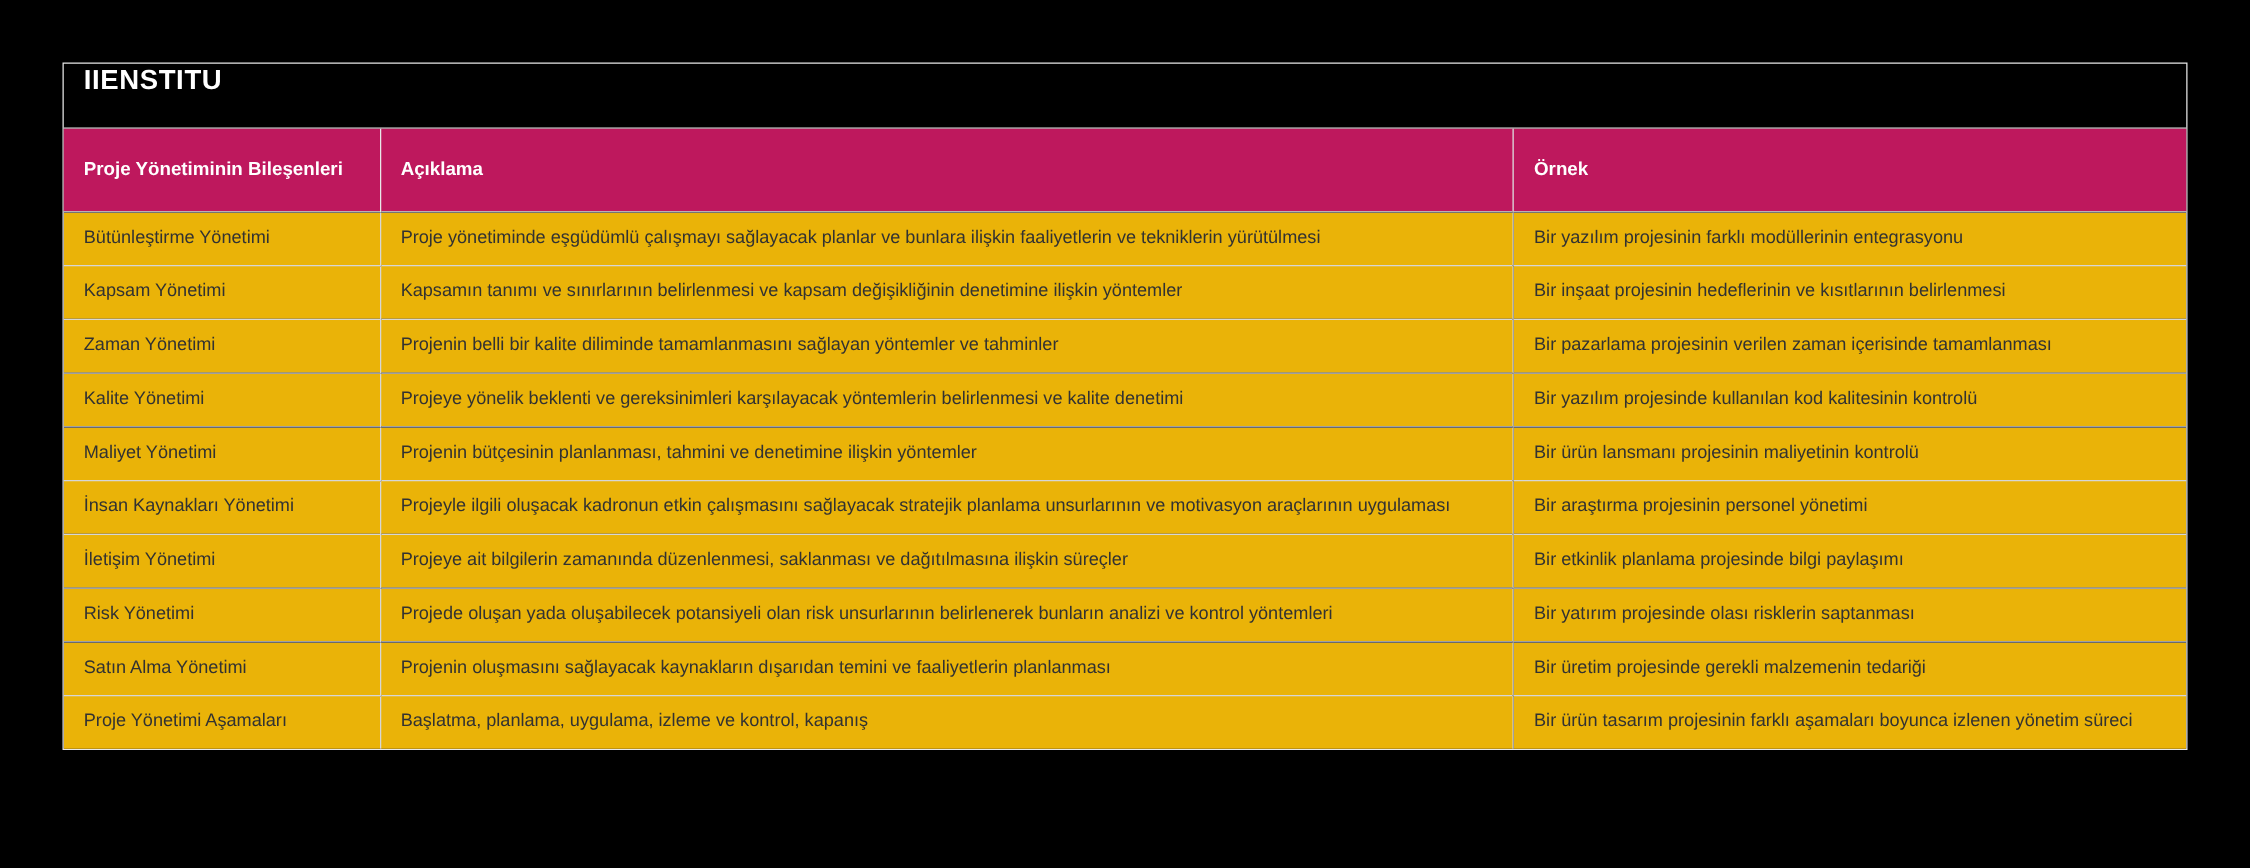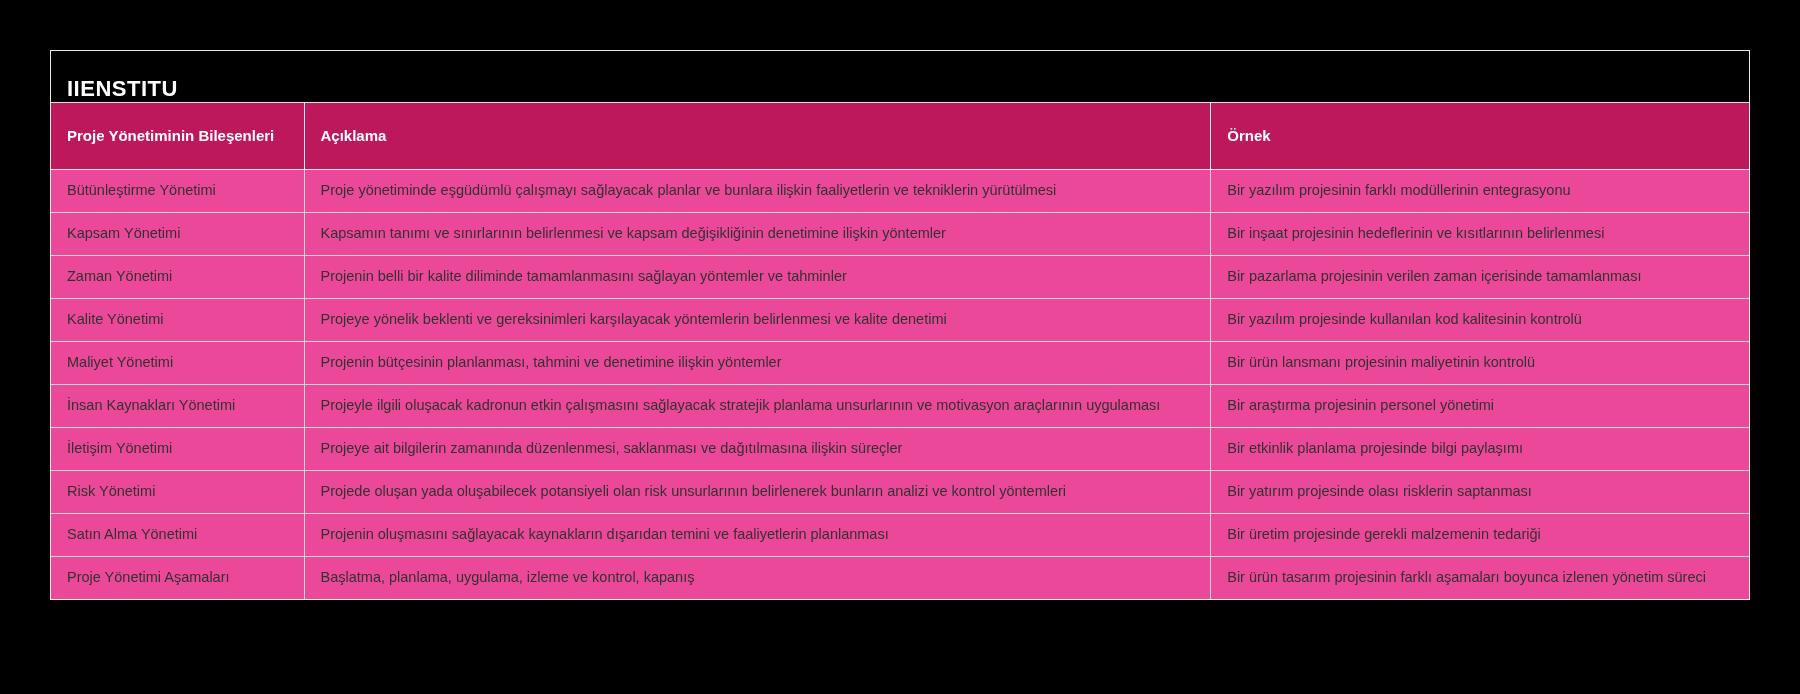--- a/index.html
+++ b/index.html
@@ -20,21 +20,21 @@
     top: 50px;
     width: 1700px;
     box-sizing: border-box;
     border: 1px solid #e8e8e8;
     background: #000000;
   }
   .title-bar {
     height: 52px;
     box-sizing: border-box;
     display: flex;
-    align-items: flex-end;
+    align-items: flex-start;
     padding: 0 16px;
     border-bottom: 1px solid #e8e8e8;
   }
   .title-bar .brand {
     color: #ffffff;
     font-size: 22px;
     font-weight: bold;
     letter-spacing: 0.5px;
   }
   table.data-table {
@@ -53,21 +53,21 @@
     font-weight: bold;
     line-height: 1.45;
     padding: 12px 16px;
     height: 66px;
     box-sizing: border-box;
     vertical-align: middle;
   }
   .data-table th + th { border-left: 1px solid #e8e8e8; }
   .data-table thead tr { border-bottom: 1px solid #e8e8e8; }
   .data-table td {
-    background: #ec4899;
+    background: #eab308;
     color: #323232;
     font-size: 14.5px;
     line-height: 1.45;
     padding: 6px 16px;
     height: 43px;
     box-sizing: border-box;
     vertical-align: middle;
     overflow: hidden;
     margin-top: 36px;
   }

